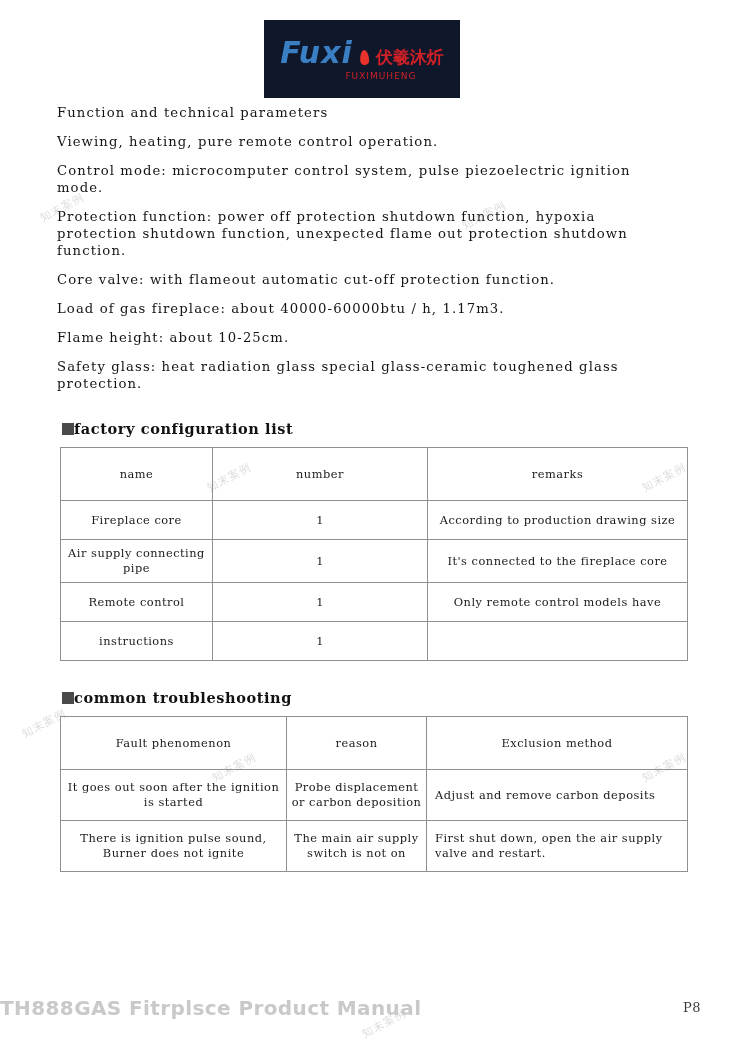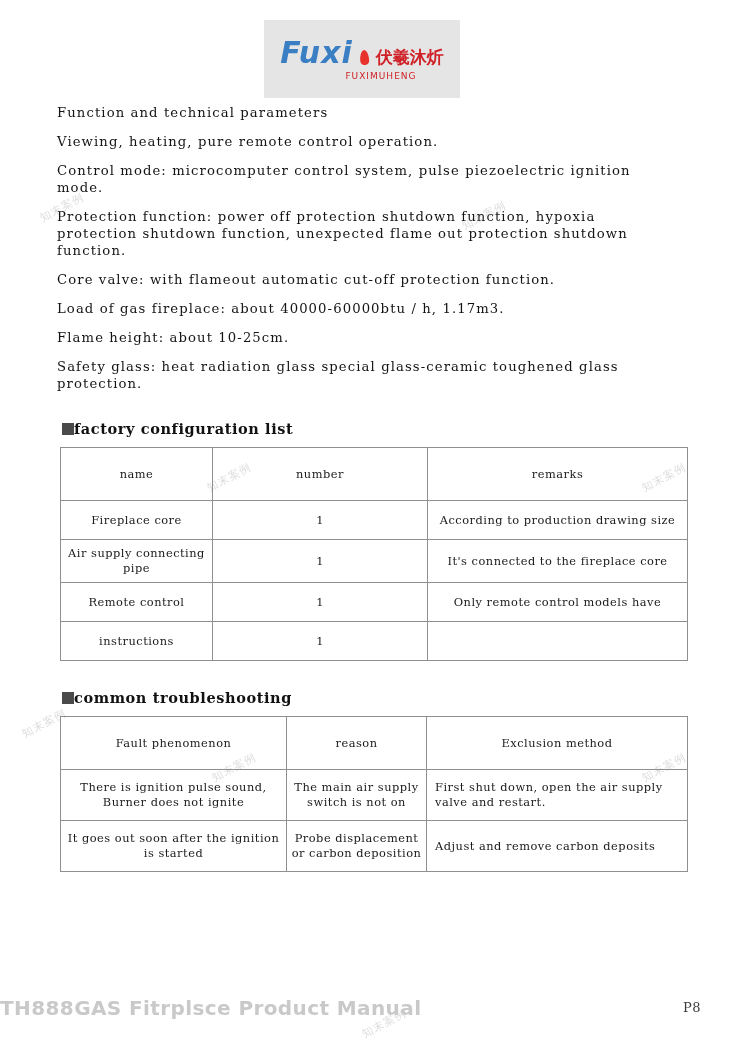--- a/index.html
+++ b/index.html
@@ -16,21 +16,21 @@
     overflow: hidden;
   }
 
   
   .logo-wrap {
     position: absolute;
     left: 264px;
     top: 20px;
     width: 196px;
     height: 78px;
-    background: #e5e5e5;
+    background: #0f172a;
     display: flex;
     align-items: center;
     justify-content: center;
   }
   .logo-inner {
     display: flex;
     flex-direction: column;
     align-items: center;
     justify-content: center;
     width: 100%;
@@ -273,28 +273,28 @@
 
   <div class="table-block">
     <table class="doc-table" id="trouble-table">
       <tbody>
         <tr class="head">
           <td class="c0">Fault phenomenon</td>
           <td class="c1">reason</td>
           <td class="c2">Exclusion method</td>
         </tr>
         <tr class="body">
+          <td class="c0">It goes out soon after the ignition is started</td>
+          <td class="c1">Probe displacement or carbon deposition</td>
+          <td class="c2 left">Adjust and remove carbon deposits</td>
+        </tr>
+        <tr class="body">
           <td class="c0">There is ignition pulse sound, Burner does not ignite</td>
           <td class="c1">The main air supply switch is not on</td>
           <td class="c2 left">First shut down, open the air supply valve and restart.</td>
-        </tr>
-        <tr class="body">
-          <td class="c0">It goes out soon after the ignition is started</td>
-          <td class="c1">Probe displacement or carbon deposition</td>
-          <td class="c2 left">Adjust and remove carbon deposits</td>
         </tr>
       </tbody>
     </table>
   </div>
 </div>
 
 <div class="wm" style="left:38px; top:200px;">知末案例</div>
 <div class="wm" style="left:460px; top:208px;">知末案例</div>
 <div class="wm" style="left:205px; top:470px;">知末案例</div>
 <div class="wm" style="left:640px; top:470px;">知末案例</div>

